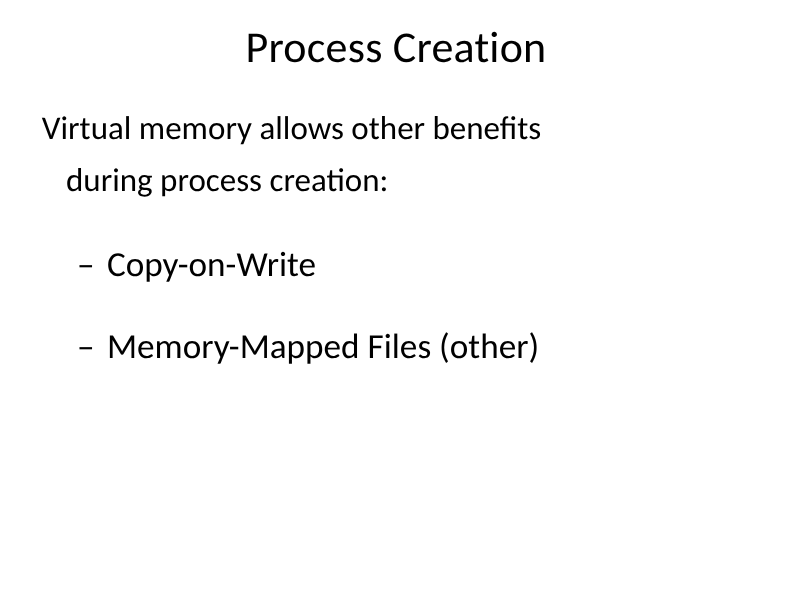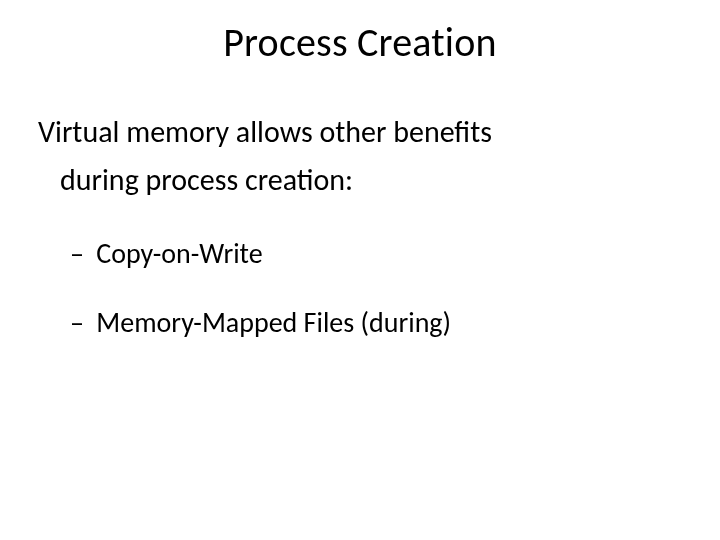--- a/index.html
+++ b/index.html
@@ -22,36 +22,36 @@
     top: 18px;
     left: 0;
     width: 100%;
     text-align: center;
     font-size: 40px;
     font-weight: 400;
     letter-spacing: 0.2px;
   }
   .body {
     position: absolute;
-    top: 113px;
+    top: 98px;
     left: 38px;
     right: 38px;
     font-size: 30px;
     line-height: 1.25;
   }
   .lead {
     margin: 0 0 16px 0;
   }
   .lead-line2 {
     margin: 10px 0 0 22px;
   }
   .sub-list {
     margin-top: 38px;
     margin-left: 32px;
-    font-size: 28px;
+    font-size: 32px;
   }
   .sub-item {
     margin: 0 0 34px 0;
   }
   .dash {
     display: inline-block;
     width: 20px;
   }
 </style>
 </head>
@@ -66,17 +66,17 @@
       <div class="lead-line2">during process creation:</div>
     </div>
 
     <div class="sub-list">
       <div class="sub-item">
         <span class="dash">–</span>
         <span>Copy-on-Write</span>
       </div>
       <div class="sub-item">
         <span class="dash">–</span>
-        <span>Memory-Mapped Files (during)</span>
+        <span>Memory-Mapped Files (other)</span>
       </div>
     </div>
   </div>
 </div>
 
 </body></html>

